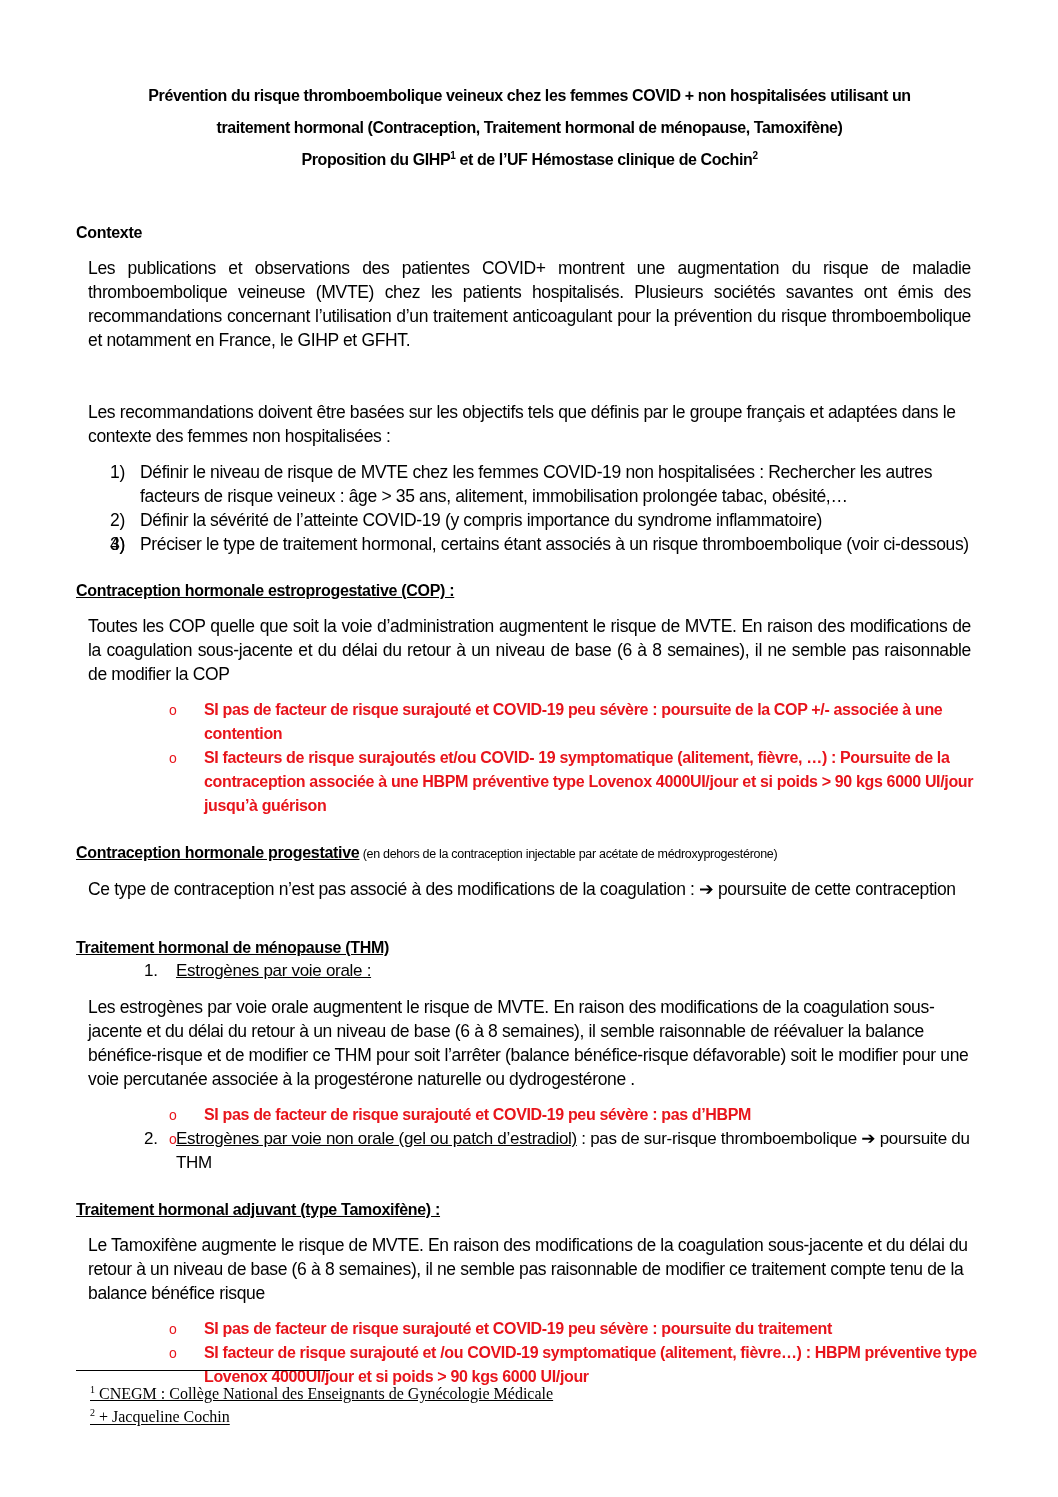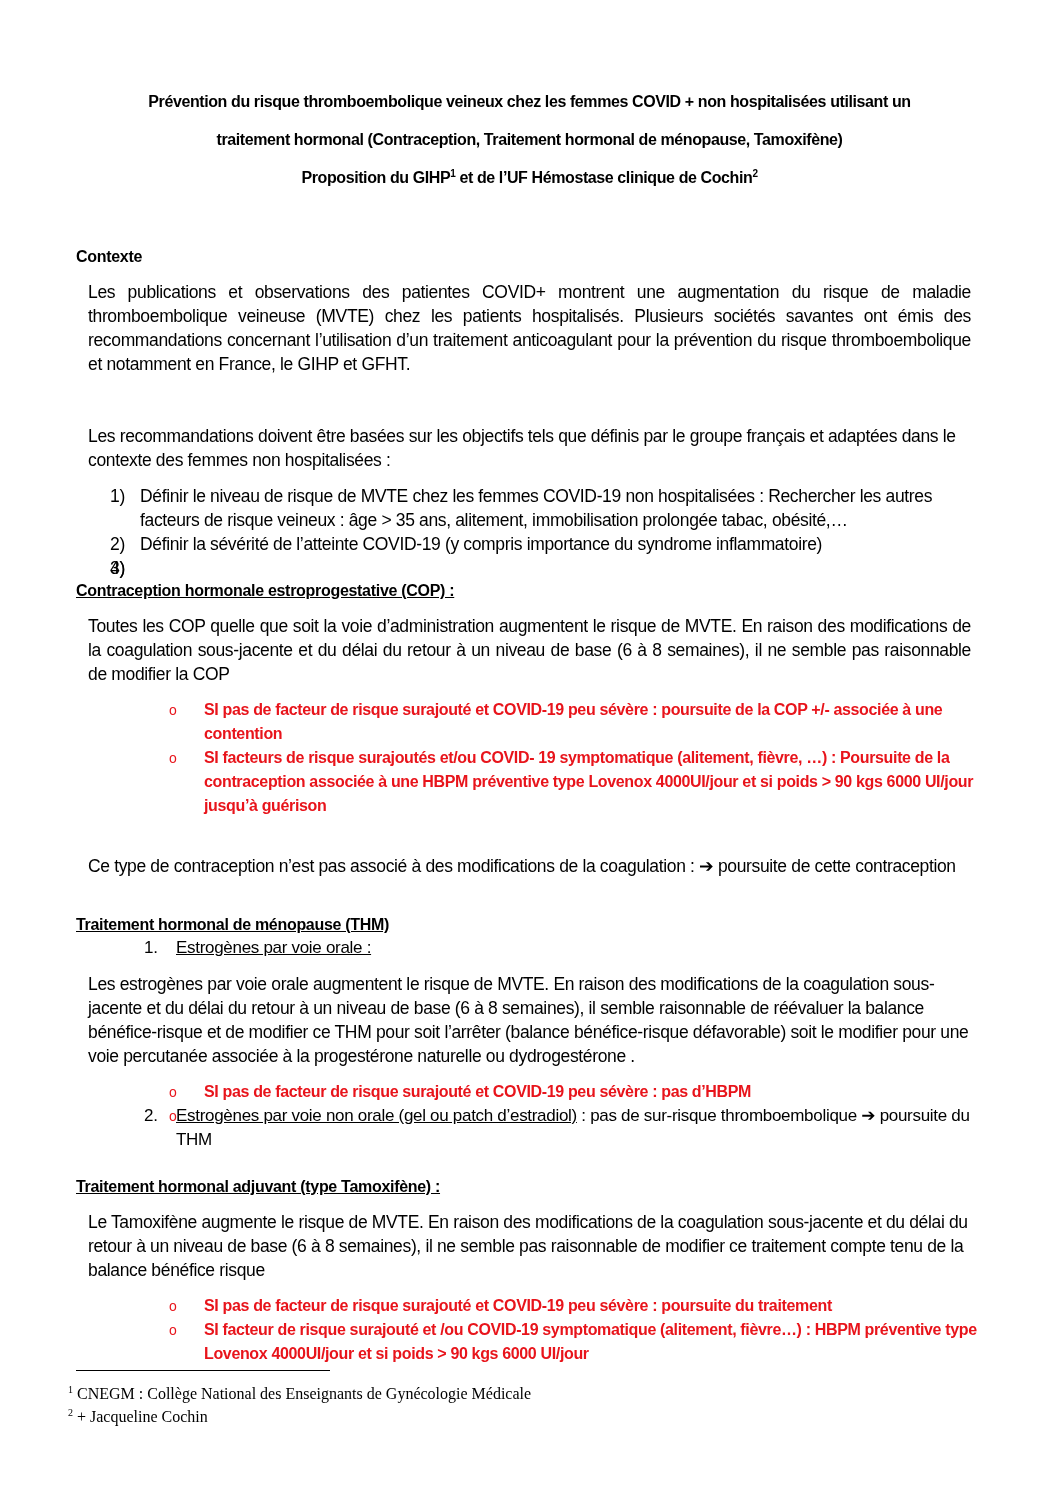--- a/index.html
+++ b/index.html
@@ -3,21 +3,21 @@
   <meta charset="utf-8">
   <style>
     html, body { margin: 0; padding: 0; background: #ffffff; }
     body {
       width: 1058px; height: 1497px; position: relative; overflow: hidden;
       font-family: "Liberation Sans", sans-serif; color: #000;
     }
     .page { position: absolute; left: 76px; top: 76px; width: 907px; }
     .title {
       text-align: center; font-weight: bold; font-size: 16px; line-height: 24px;
-      letter-spacing: -0.4px; margin: 14px;
+      letter-spacing: -0.4px; margin: 8px;
     }
     .title sup { font-size: 10px; line-height: 0; }
     .sec-head { font-weight: bold; font-size: 16px; line-height: 22px; margin: 0; letter-spacing: -0.3px; }
     .u { text-decoration: underline; }
     .p { font-size: 17.5px; line-height: 24px; margin: 12px; letter-spacing: -0.35px; }
     .just { text-align: justify; }
     ol.num { margin: 0; padding-left: 0; list-style: none; }
     ol.num li { position: relative; padding-left: 64px; font-size: 17.5px; line-height: 24px; letter-spacing: -0.35px; }
     ol.num li .marker { position: absolute; left: 34px; top: 0; }
     ul.red { margin: 0; padding: 0; list-style: none; }
@@ -27,21 +27,21 @@
     }
     ul.red li .bullet {
       position: absolute; left: 93px; top: 0; font-weight: normal; color: #e8141b; font-size: 14px;
     }
     .sub-head { position: relative; padding-left: 100px; font-size: 17px; line-height: 24px; letter-spacing: -0.3px; }
     .sub-head .marker { position: absolute; left: 68px; top: 0; }
     .sub-head .h { font-weight: normal; text-decoration: underline; }
     .small { font-size: 12.5px; font-weight: normal; text-decoration: none; letter-spacing: -0.3px; }
     .gap { height: 24px; }
     .footnote-rule { position: absolute; left: 76px; top: 1370px; width: 254px; border-top: 1.3px solid #000; }
-    .footnotes { position: absolute; left: 68px; top: 1380px; font-family: "Liberation Serif", serif; font-size: 16px; line-height: 19px; }
+    .footnotes { position: absolute; left: 90px; top: 1380px; font-family: "Liberation Serif", serif; font-size: 16px; line-height: 19px; text-decoration: underline; }
     .footnotes sup { font-size: 10px; }
   </style>
 </head>
 <body>
 
 <div class="page">
 
   <div>
     <p class="title">Prévention du risque thromboembolique veineux chez les femmes COVID + non hospitalisées utilisant un</p>
     <p class="title">traitement hormonal (Contraception, Traitement hormonal de ménopause, Tamoxifène)</p>
@@ -52,38 +52,39 @@
 
   <section>
     <p class="sec-head">Contexte</p>
     <p class="p just">Les publications et observations des patientes COVID+ montrent une augmentation du risque de maladie thromboembolique veineuse (MVTE) chez les patients hospitalisés. Plusieurs sociétés savantes ont émis des recommandations concernant l’utilisation d’un traitement anticoagulant pour la prévention du risque thromboembolique et notamment en France, le GIHP et GFHT.</p>
     <div class="gap"></div>
     <p class="p">Les recommandations doivent être basées sur les objectifs tels que définis par le groupe français et adaptées dans le contexte des femmes non hospitalisées :</p>
     <ol class="num">
       <li><span class="marker">1)</span><span>Définir le niveau de risque de MVTE chez les femmes COVID-19 non hospitalisées : Rechercher les autres facteurs de risque veineux : âge &gt; 35 ans, alitement, immobilisation prolongée tabac, obésité,…</span></li>
       <li><span class="marker">2)</span><span>Définir la sévérité de l’atteinte COVID-19  (y compris importance du syndrome inflammatoire)</span></li>
       <li><span class="marker">3)</span></li>
-      <li><span class="marker">4)</span></li>
+      <li><span class="marker">4)</span><span>Préciser le type de traitement hormonal, certains étant associés à un risque thromboembolique (voir ci-dessous)</span></li>
     </ol>
   </section>
 
   <div class="gap"></div>
 
   <section>
     <p class="sec-head u">Contraception hormonale estroprogestative (COP) :</p>
     <p class="p just">Toutes les COP quelle que soit la voie d’administration augmentent le risque de MVTE.  En raison des modifications de la coagulation sous-jacente et du délai du retour à un niveau de base  (6 à 8 semaines), il ne semble pas raisonnable de modifier la  COP</p>
     <ul class="red">
       <li><span class="bullet">o</span><span>SI pas de facteur de risque surajouté et COVID-19 peu sévère : poursuite de la COP +/-  associée à une contention</span></li>
       <li><span class="bullet">o</span><span>SI facteurs de risque surajoutés et/ou COVID- 19 symptomatique (alitement, fièvre, …) : Poursuite de la contraception associée à une HBPM préventive type Lovenox 4000UI/jour et si poids &gt; 90 kgs 6000 UI/jour  jusqu’à guérison</span></li>
     </ul>
   </section>
 
   <div class="gap"></div>
 
   <section>
+    <p class="sec-head"><span class="u">Contraception hormonale  progestative</span><span class="small"> (en dehors de la contraception injectable par acétate de médroxyprogestérone)</span></p>
     <p class="p"><span>Ce type de  contraception n’est pas associé à des modifications de la coagulation : </span><span>➔</span><span> poursuite de cette contraception</span></p>
   </section>
 
   <div class="gap"></div>
 
   <section>
     <p class="sec-head u">Traitement hormonal de ménopause (THM)</p>
     <div class="sub-head"><span class="marker">1.</span><span class="h">Estrogènes par voie orale :</span></div>
     <p class="p">Les estrogènes par voie  orale augmentent le risque de MVTE. En raison des modifications de la coagulation sous-jacente et du délai du retour à un niveau de base  (6 à 8 semaines), il semble raisonnable de réévaluer la balance bénéfice-risque et de modifier ce THM pour soit l’arrêter (balance bénéfice-risque défavorable) soit le modifier pour une voie percutanée associée à la progestérone naturelle ou dydrogestérone .</p>
     <ul class="red">

